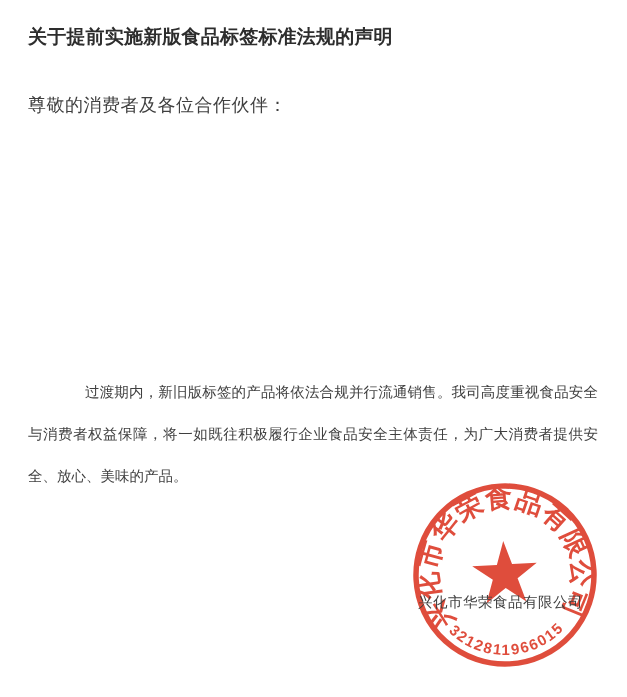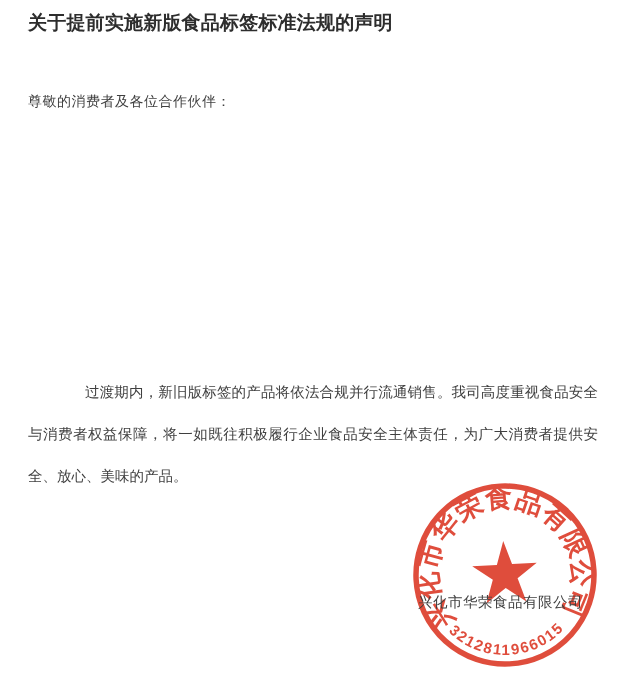--- a/index.html
+++ b/index.html
@@ -9,32 +9,32 @@
     width: 627px;
     height: 697px;
     background: #ffffff;
     overflow: hidden;
     font-family: "Liberation Sans", sans-serif;
     color: var(--text-color, #3f3f3f);
   }
   .doc-title {
     position: absolute;
     left: 28px;
-    top: 10px;
+    top: 24px;
     font-size: 19px;
     font-weight: bold;
     color: #2d2d2d;
     letter-spacing: 0.2px;
     white-space: nowrap;
   }
   .salutation {
     position: absolute;
     left: 28px;
     top: 93px;
-    font-size: 14px;
+    font-size: 18px;
     letter-spacing: 0.5px;
     color: var(--text-color, #3f3f3f);
     z-index: 2;
   }
   .body-para {
     position: absolute;
     left: 28px;
     width: 570px;
     font-size: 14.5px;
     line-height: 42px;

